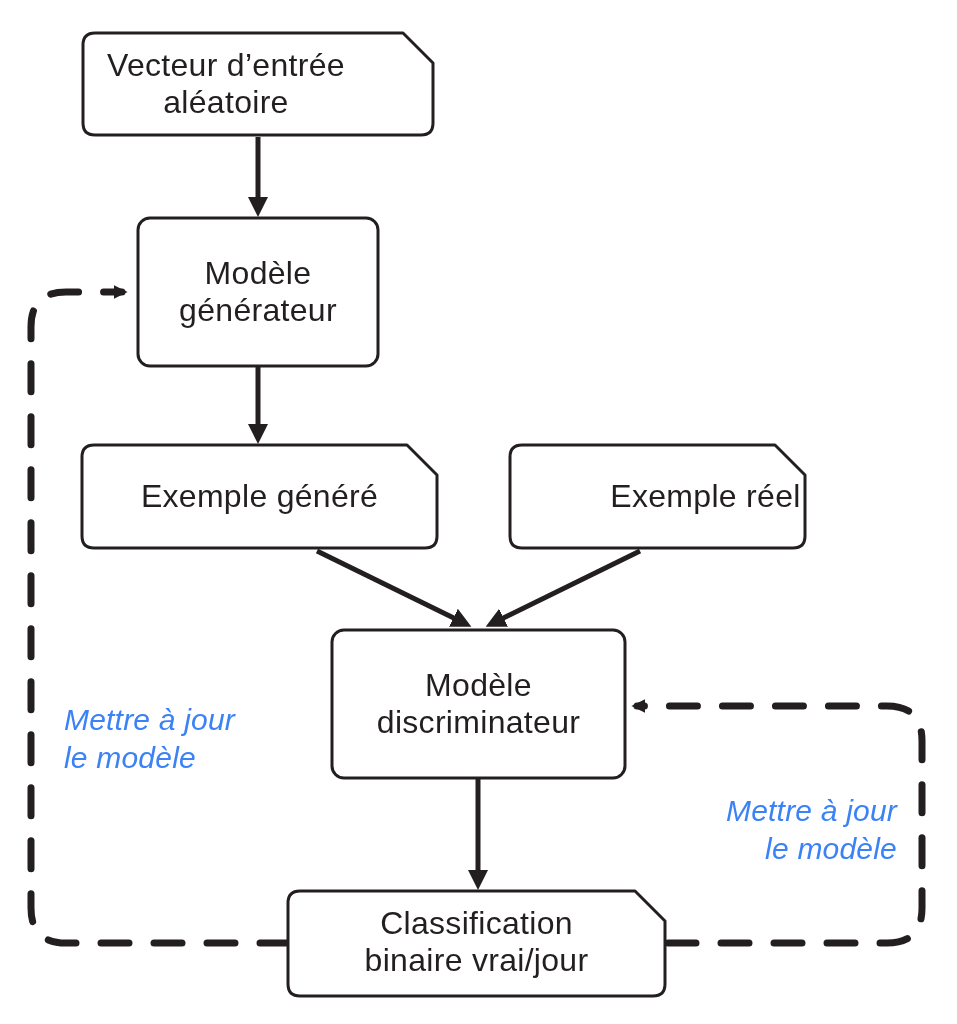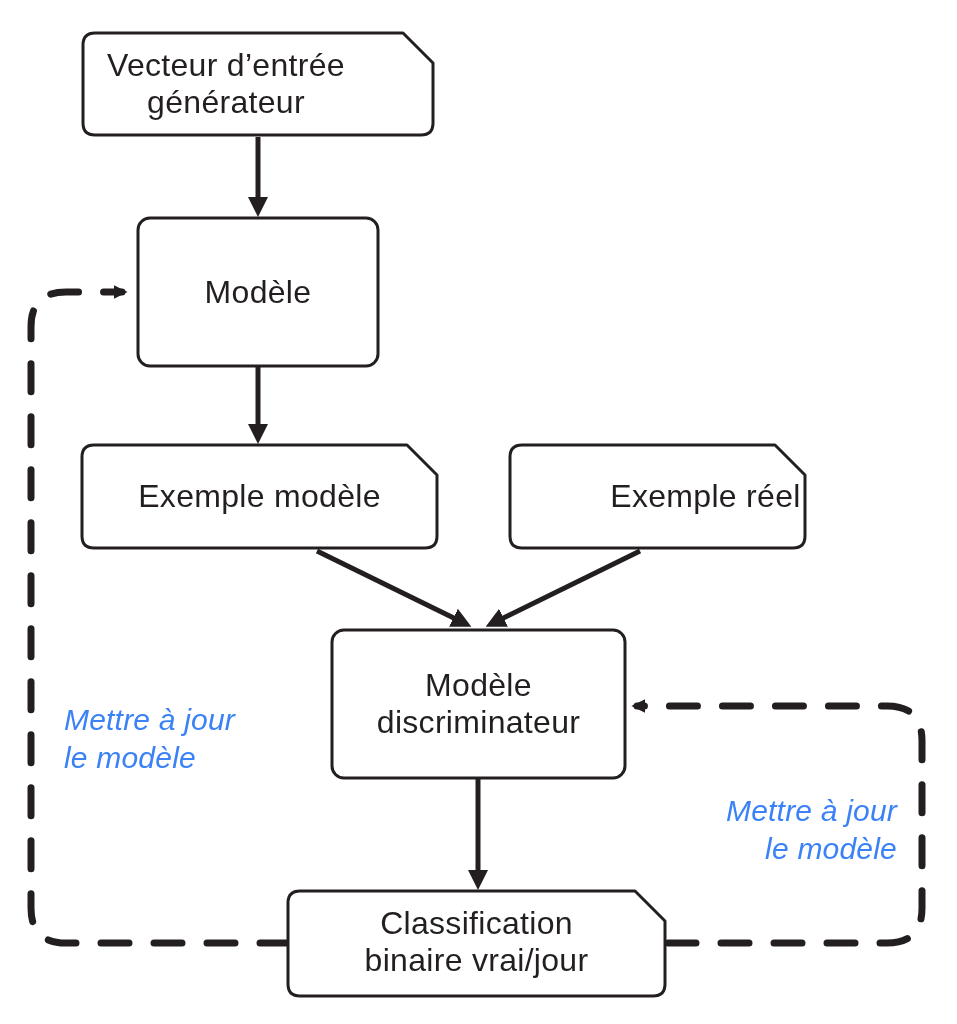--- a/index.html
+++ b/index.html
@@ -75,29 +75,30 @@
     <path d="M95,33 H403 L433,63 V123 Q433,135 421,135 H95 Q83,135 83,123 V45 Q83,33 95,33 Z" fill="#ffffff" stroke="#231f20" stroke-width="3" stroke-linejoin="round"></path>
     <rect x="138" y="218" width="240" height="148" rx="12" fill="#ffffff" stroke="#231f20" stroke-width="3"></rect>
     <path d="M94,445 H407 L437,475 V536 Q437,548 425,548 H94 Q82,548 82,536 V457 Q82,445 94,445 Z" fill="#ffffff" stroke="#231f20" stroke-width="3" stroke-linejoin="round"></path>
     <path d="M522,445 H775 L805,475 V536 Q805,548 793,548 H522 Q510,548 510,536 V457 Q510,445 522,445 Z" fill="#ffffff" stroke="#231f20" stroke-width="3" stroke-linejoin="round"></path>
     <rect x="332" y="630" width="293" height="148" rx="12" fill="#ffffff" stroke="#231f20" stroke-width="3"></rect>
     <path d="M300,891 H635 L665,921 V984 Q665,996 653,996 H300 Q288,996 288,984 V903 Q288,891 300,891 Z" fill="#ffffff" stroke="#231f20" stroke-width="3" stroke-linejoin="round"></path>
   </svg>
 
   <div class="node-label" style="left:83px; top:33px; width:286px; height:102px;">
     <span>Vecteur d’entrée</span>
-    <span>générateur</span>
+    <span>aléatoire</span>
   </div>
 
   <div class="node-label" style="left:138px; top:218px; width:240px; height:148px;">
     <span>Modèle</span>
+    <span>générateur</span>
   </div>
 
   <div class="node-label" style="left:82px; top:445px; width:355px; height:103px;">
-    <span>Exemple modèle</span>
+    <span>Exemple généré</span>
   </div>
 
   <div class="node-label" style="left:510px; top:445px; width:295px; height:103px;padding-left:48px;">
     <span>Exemple réel</span>
   </div>
 
   <div class="node-label" style="left:332px; top:630px; width:293px; height:148px;">
     <span>Modèle</span>
     <span>discriminateur</span>
   </div>

